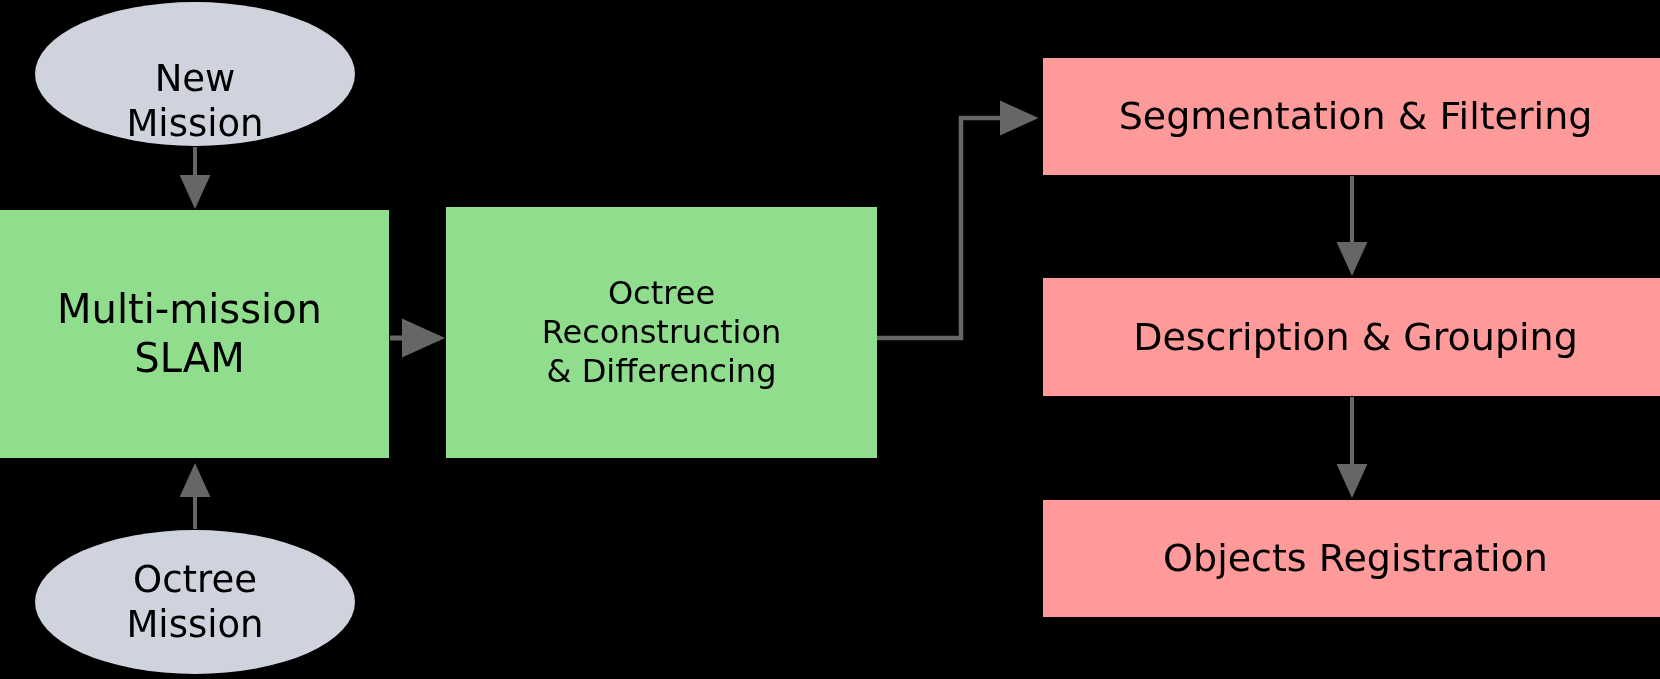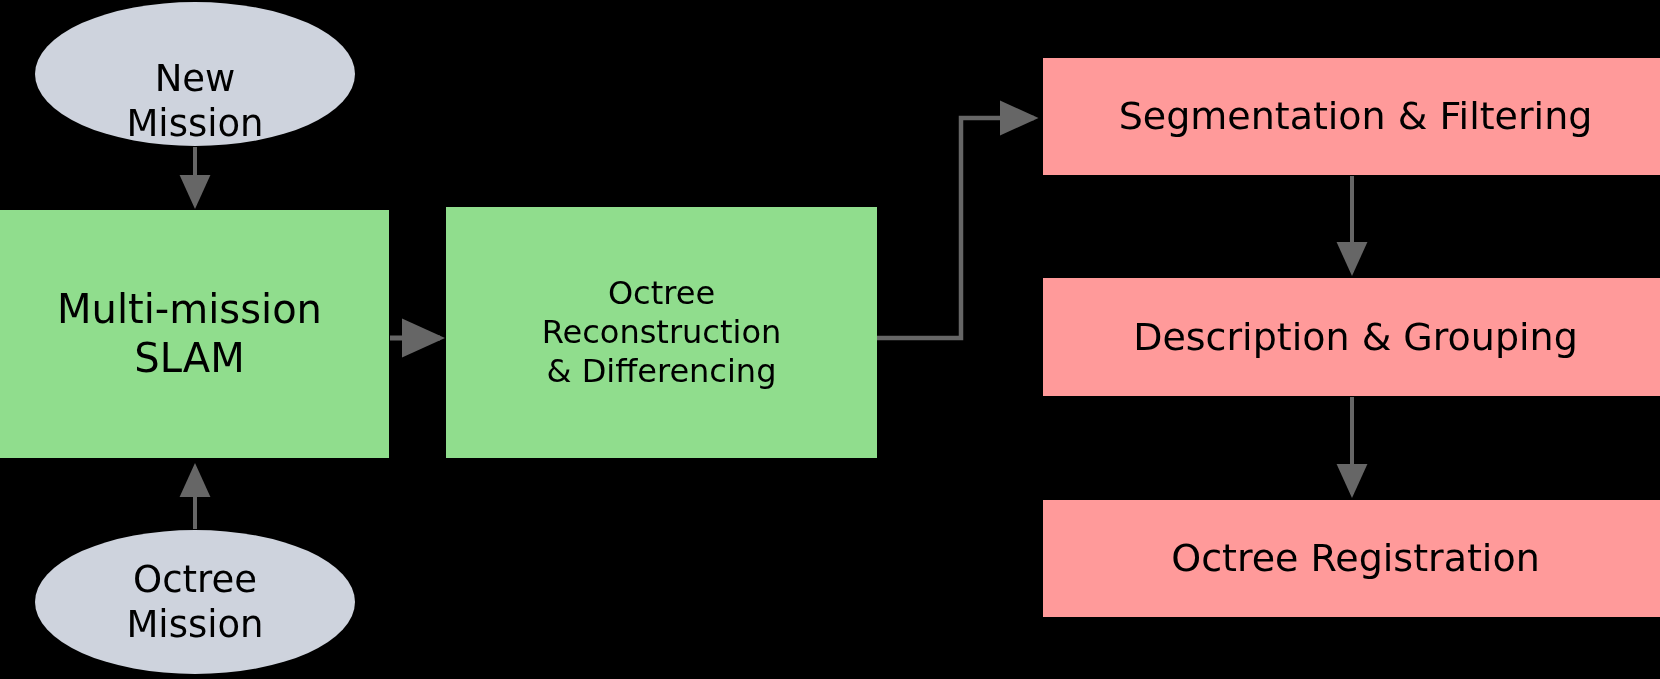--- a/index.html
+++ b/index.html
@@ -119,16 +119,16 @@
 
   <div class="node pink" id="node-segmentation">
     <span class="label">Segmentation &amp; Filtering</span>
   </div>
 
   <div class="node pink" id="node-description">
     <span class="label">Description &amp; Grouping</span>
   </div>
 
   <div class="node pink" id="node-registration">
-    <span class="label">Octree Registration</span>
+    <span class="label">Objects Registration</span>
   </div>
 
 </div>
 
 </body></html>

